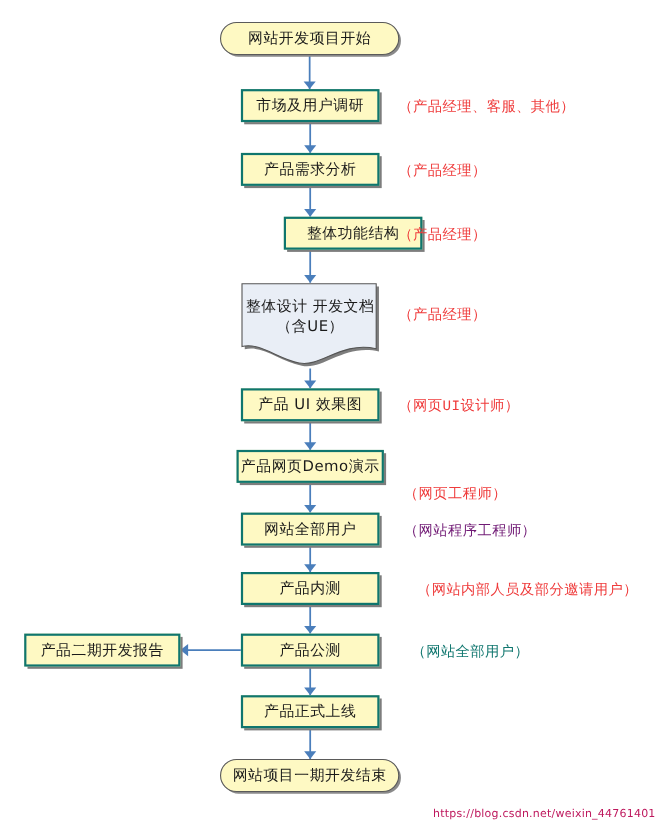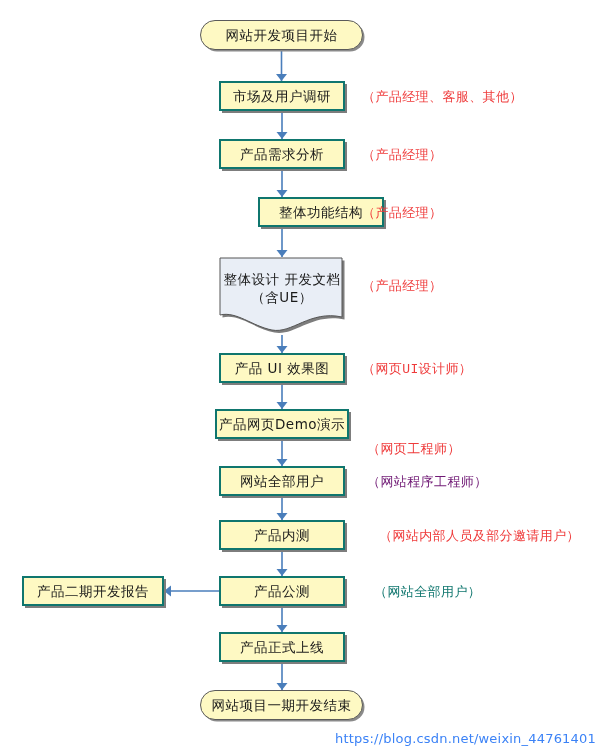--- a/index.html
+++ b/index.html
@@ -81,22 +81,22 @@
     left: 0; top: 0;
     width: 600px; height: 750px;
     pointer-events: none;
   }
 
   
   #watermark {
     position: absolute;
     right: 4px;
     bottom: 4px;
-    color: #3b82f6;
-    font-size: 13px;
+    color: #be185d;
+    font-size: 10px;
     letter-spacing: 0.2px;
     font-family: "DejaVu Sans", "Liberation Sans", sans-serif;
     user-select: none;
   }
 </style>
 </head>
 <body>
 
 <div id="flow-root">
 

